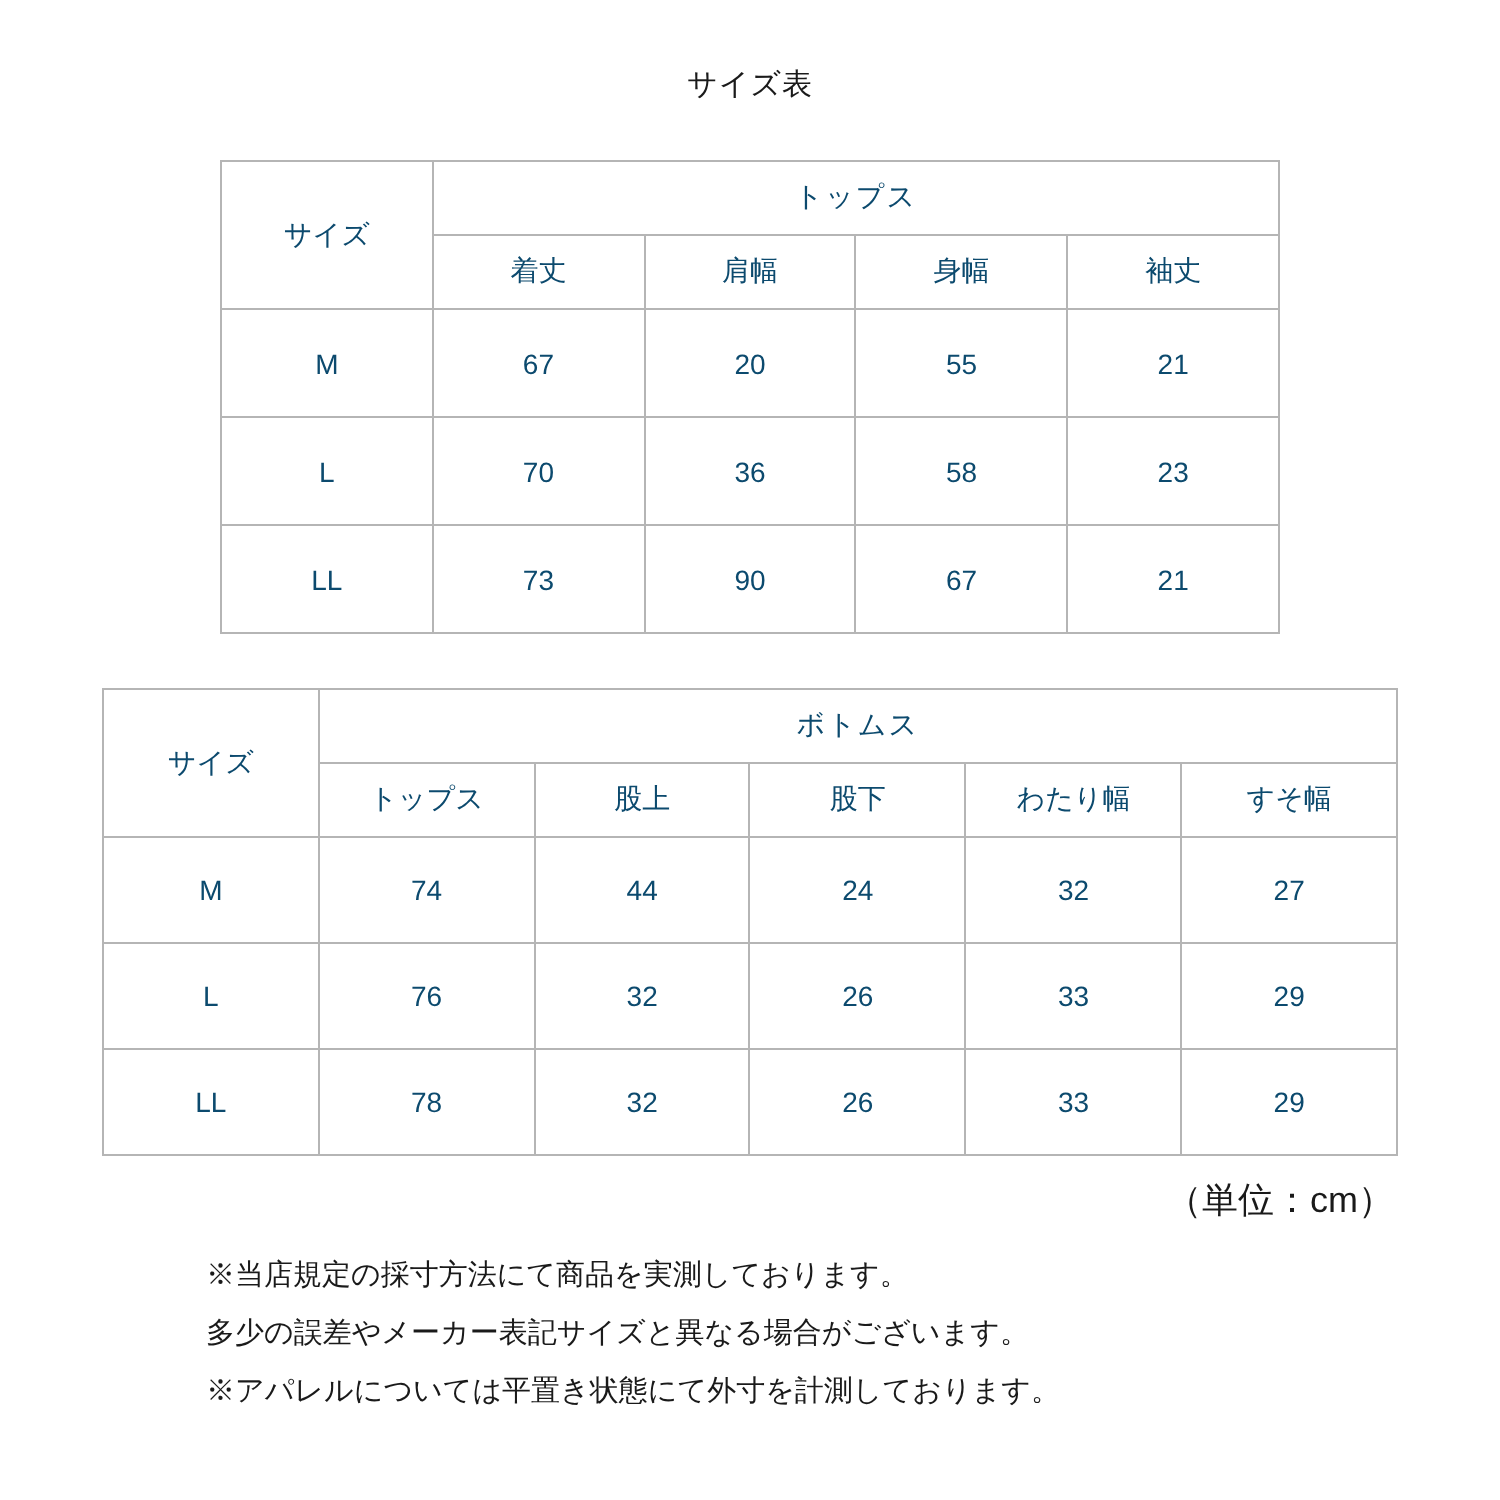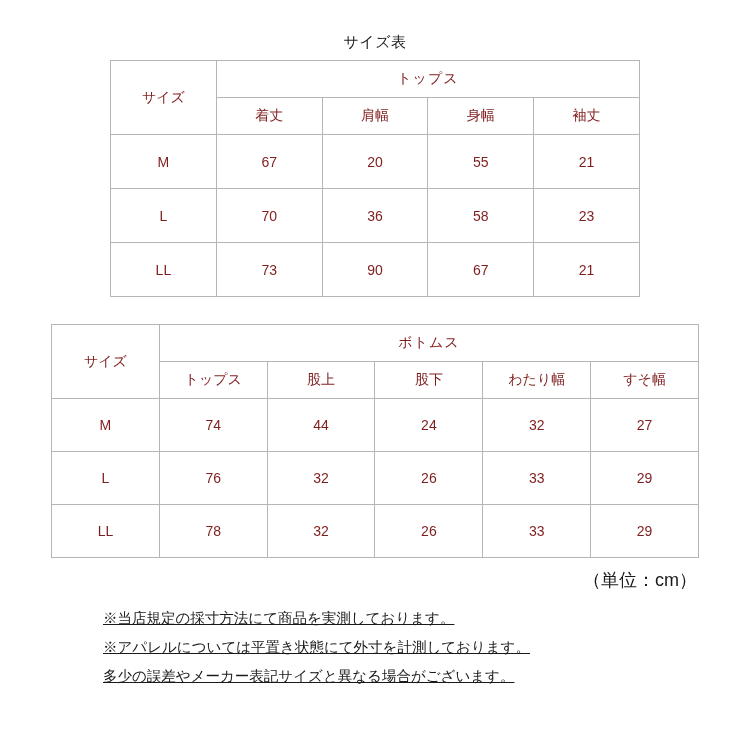--- a/index.html
+++ b/index.html
@@ -19,33 +19,33 @@
     width: 750px;
     height: 750px;
     box-sizing: border-box;
     padding: 0;
   }
   .title {
     text-align: center;
     font-size: 15px;
     letter-spacing: 0.5px;
     margin-top: 33px;
-    margin-bottom: 8px;
+    margin-bottom: 28px;
     color: #1a1a1a;
   }
   table.size-table {
     border-collapse: collapse;
     table-layout: fixed;
   }
   table.size-table td {
     border: 1px solid #b5b5b5;
     text-align: center;
     vertical-align: middle;
     font-size: 14px;
-    color: #7f1d1d;
+    color: #0c4a6e;
     padding: 0;
   }
   .tops-wrap {
     margin: 0 auto;
     width: 530px;
   }
   .bottoms-wrap {
     margin: 0 auto;
     width: 648px;
     margin-top: 27px;
@@ -75,21 +75,20 @@
     margin-top: 10px;
     padding-right: 2px;
     box-sizing: border-box;
   }
   .notes {
     width: 620px;
     margin: 0 auto;
     margin-top: 16px;
     padding-left: 38px;
     box-sizing: border-box;
-    text-decoration: underline;
   }
   .notes p {
     margin: 0 0 8px 0;
     font-size: 14.5px;
     line-height: 1.45;
     color: #1a1a1a;
   }
 </style>
 </head>
 <body>
@@ -175,17 +174,17 @@
         <td>29</td>
       </tr>
     </tbody>
       </table>
   </div>
 
   <div class="unit">（単位：cm）</div>
 
   <div class="notes">
     <p>※当店規定の採寸方法にて商品を実測しております。</p>
+    <p>多少の誤差やメーカー表記サイズと異なる場合がございます。</p>
     <p>※アパレルについては平置き状態にて外寸を計測しております。</p>
-    <p>多少の誤差やメーカー表記サイズと異なる場合がございます。</p>
   </div>
 
 </div>
 
 </body></html>

